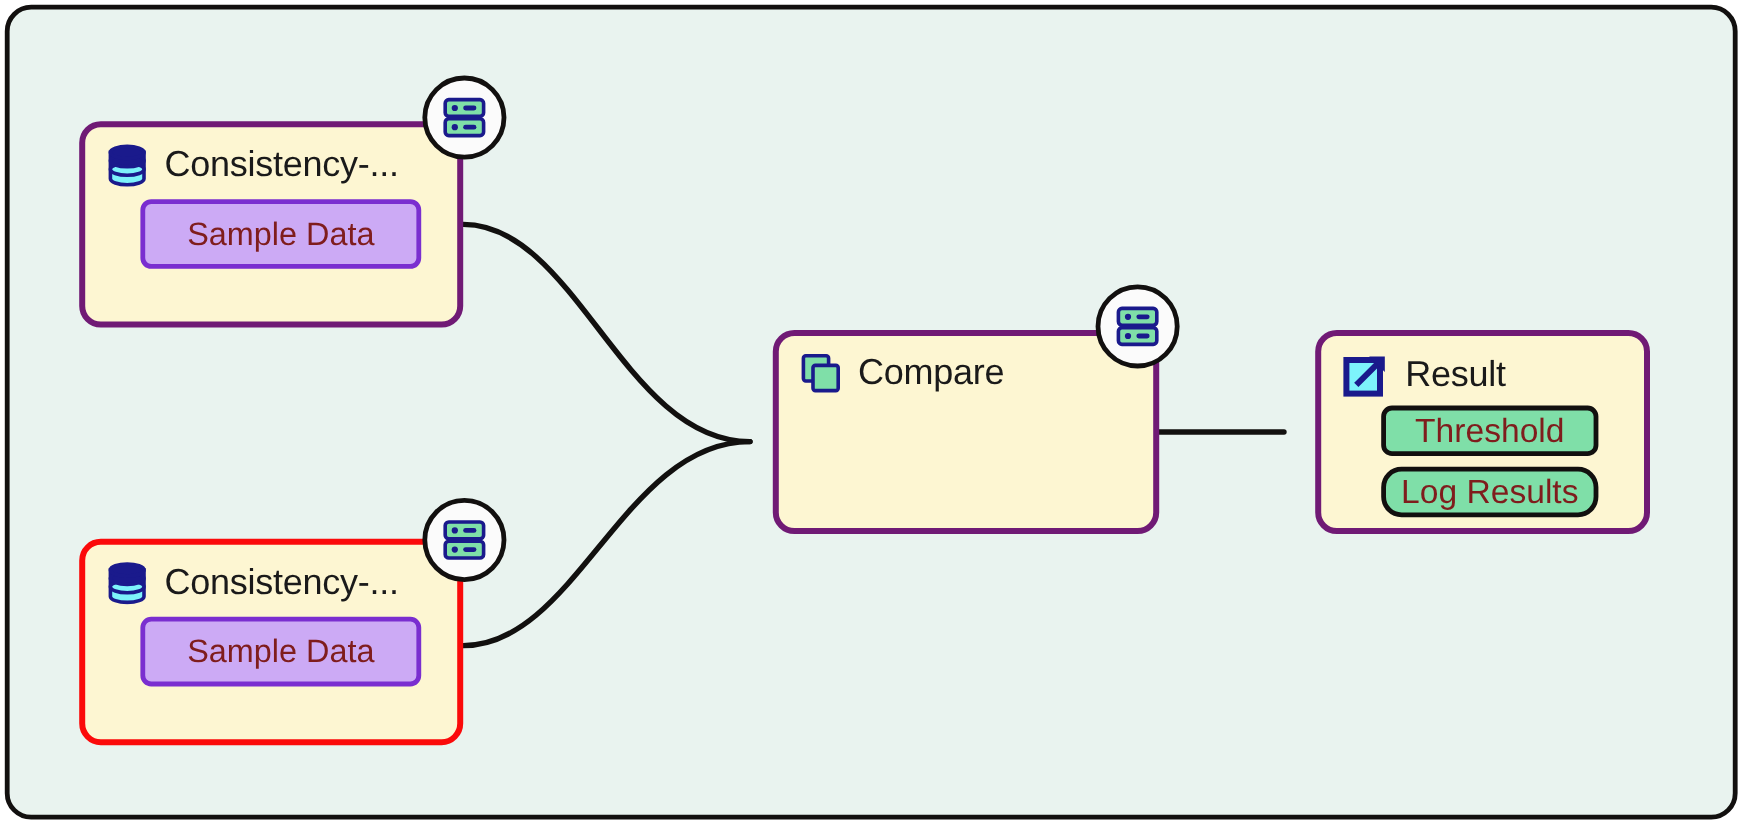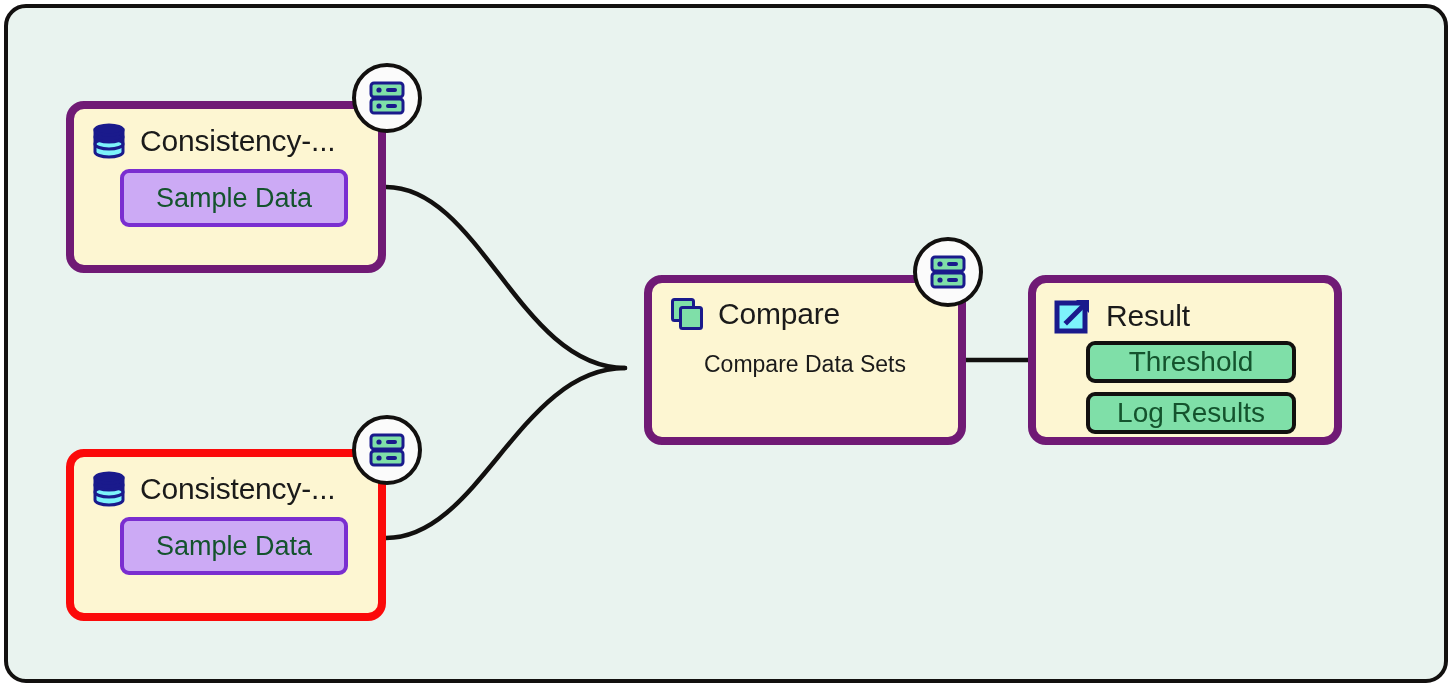--- a/index.html
+++ b/index.html
@@ -42,21 +42,21 @@
     width: 1456px;
     height: 691px;
     pointer-events: none;
   }
 
   
   .node {
     position: absolute;
     box-sizing: border-box;
     background: #fdf6d2;
-    border: 8px solid #701a75;
+    border: 5px solid #701a75;
     border-radius: 18px;
   }
   .node.selected {
     border-color: #fb0a0a;
   }
 
   .node-header {
     display: flex;
     align-items: center;
     gap: 14px;
@@ -81,35 +81,35 @@
   .pill-wrap {
     padding: 10px 30px 14px 46px;
   }
   .pill {
     box-sizing: border-box;
     display: flex;
     align-items: center;
     justify-content: center;
     border-radius: 9px;
     font-size: 27px;
-    color: #14532d;
+    color: #7f1d1d;
   }
   .pill.purple {
     background: #ccaaf5;
     border: 4px solid #7a2ed0;
     height: 58px;
   }
   .pill.green {
     background: #7fdfa8;
     border: 4px solid #12100f;
     height: 42px;
     font-size: 28px;
     margin-bottom: 9px;
   }
-  .pill.green:last-child { margin-bottom: 12px; }
+  .pill.green:last-child { margin-bottom: 12px; border-radius: 17px; }
 
   .pill-wrap.green-wrap {
     padding: 6px 38px 0 50px;
   }
 
   
   .badge {
     position: absolute;
     width: 70px;
     height: 70px;
@@ -199,34 +199,33 @@
   <div class="node" style="left:644px; top:275px; width:322px; height:170px;">
     <div class="node-header">
       <span class="icon-copy">
         <svg viewBox="0 0 34 34" width="34" height="34" xmlns="http://www.w3.org/2000/svg">
           <rect x="2.5" y="2.5" width="21" height="21" rx="2" fill="#7fdfa8" stroke="#1a1a8c" stroke-width="3"></rect>
           <rect x="10.5" y="10.5" width="21" height="21" rx="2" fill="#7fdfa8" stroke="#1a1a8c" stroke-width="3"></rect>
         </svg>
       </span>
       <span class="node-title">Compare</span>
     </div>
-    <div class="node-subtitle">Compare Data Sets</div>
   </div>
   <div class="badge" style="left:913px; top:237px;">
     <svg class="icon-server" viewBox="0 0 40 40" xmlns="http://www.w3.org/2000/svg">
       <rect x="4" y="5" width="32" height="14" rx="3" fill="#7fdfa8" stroke="#1a1a8c" stroke-width="3"></rect>
       <rect x="4" y="21" width="32" height="14" rx="3" fill="#7fdfa8" stroke="#1a1a8c" stroke-width="3"></rect>
       <circle cx="12" cy="12" r="2.6" fill="#1a1a8c"></circle>
       <rect x="19" y="10" width="11" height="4" rx="2" fill="#1a1a8c"></rect>
       <circle cx="12" cy="28" r="2.6" fill="#1a1a8c"></circle>
       <rect x="19" y="26" width="11" height="4" rx="2" fill="#1a1a8c"></rect>
     </svg>
   </div>
 
-  <div class="node" style="left:1028px; top:275px; width:314px; height:170px;">
+  <div class="node" style="left:1096px; top:275px; width:279px; height:170px;">
     <div class="node-header">
       <span class="icon-extlink">
         <svg viewBox="0 0 38 38" width="38" height="38" xmlns="http://www.w3.org/2000/svg">
           <rect x="3" y="6" width="28" height="28" fill="#7df3fb" stroke="#1a1a8c" stroke-width="5"></rect>
           <path d="M13 25 L31 7" stroke="#1a1a8c" stroke-width="5" stroke-linecap="square"></path>
           <path d="M22 3 L35 3 L35 16 Z" fill="#1a1a8c"></path>
         </svg>
       </span>
       <span class="node-title">Result</span>
     </div>

